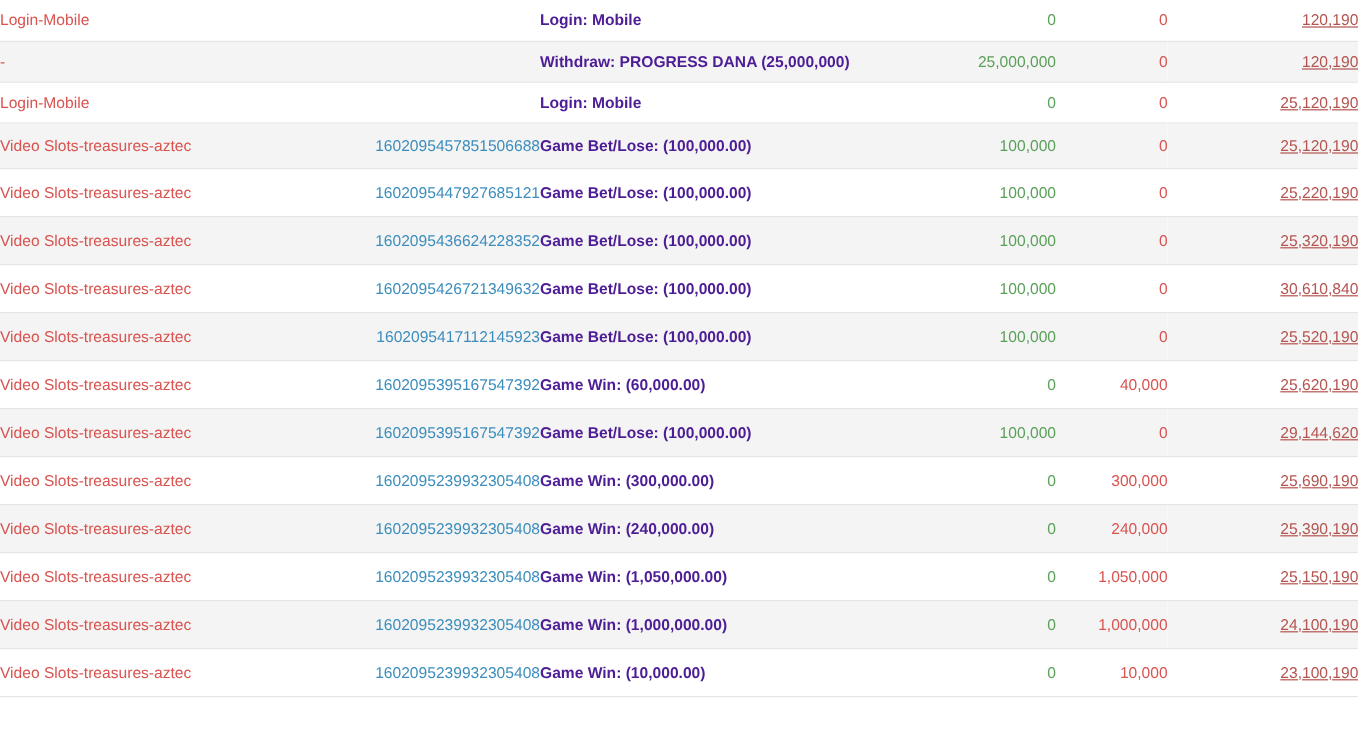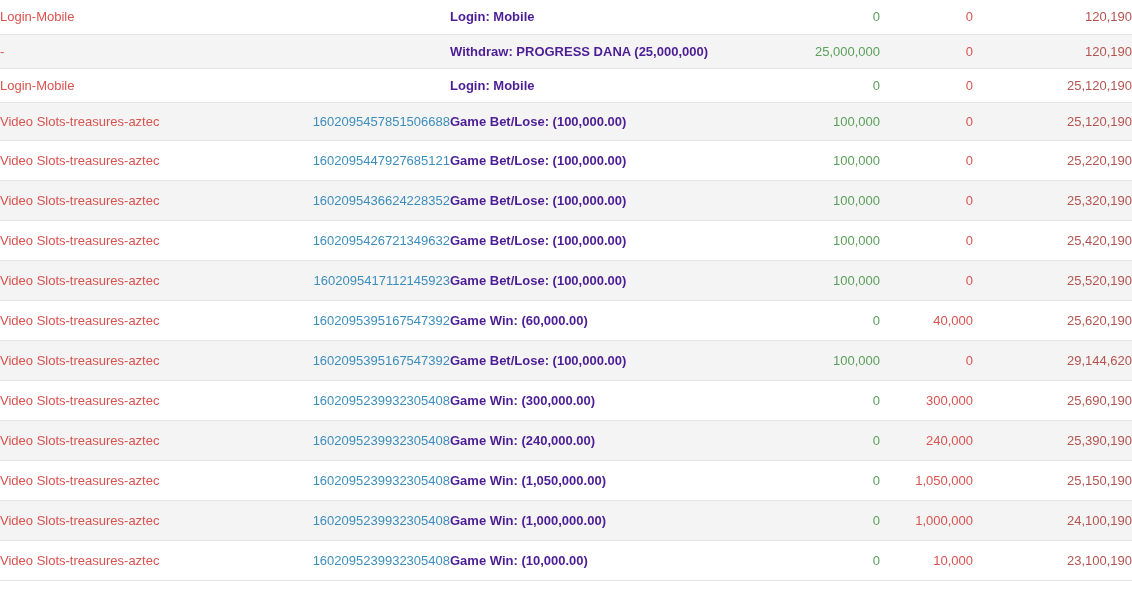--- a/index.html
+++ b/index.html
@@ -31,21 +31,21 @@
   tbody tr:nth-child(even) { background: #f4f4f4; }
   tbody tr:nth-child(-n+3) { height: 34px; }
   tbody tr:nth-child(4) { height: 38px; }
 
   td.c-action  { padding-left: 28px; color: #d9534f; }
   td.c-txid    { color: #3c8dbc; text-align: right; }
   .txid-link   { color: #3c8dbc; cursor: pointer; }
   td.c-desc    { font-weight: bold; color: #4c1d95; }
   td.c-debit   { text-align: right; color: #5aa05a; }
   td.c-credit  { text-align: right; color: #d9534f; }
-  td.c-balance { text-align: right; color: #b4544f; padding-right: 54px; }
+  td.c-balance { text-align: right; color: #b4544f; padding-right: 54px; text-decoration: underline; }
 </style>
 </head>
 <body>
 
 <table class="txn-table">
   <colgroup>
     <col style="width:250px">
     <col style="width:200px">
     <col style="width:310px">
     <col style="width:120px">
@@ -100,21 +100,21 @@
     <td class="c-debit">100,000</td>
     <td class="c-credit">0</td>
     <td class="c-balance">25,320,190</td>
   </tr>
       <tr>
     <td class="c-action">Video Slots-treasures-aztec</td>
     <td class="c-txid"><span class="txid-link">1602095426721349632</span></td>
     <td class="c-desc">Game Bet/Lose: (100,000.00)</td>
     <td class="c-debit">100,000</td>
     <td class="c-credit">0</td>
-    <td class="c-balance">25,420,190</td>
+    <td class="c-balance">30,610,840</td>
   </tr>
       <tr>
     <td class="c-action">Video Slots-treasures-aztec</td>
     <td class="c-txid"><span class="txid-link">1602095417112145923</span></td>
     <td class="c-desc">Game Bet/Lose: (100,000.00)</td>
     <td class="c-debit">100,000</td>
     <td class="c-credit">0</td>
     <td class="c-balance">25,520,190</td>
   </tr>
       <tr>

